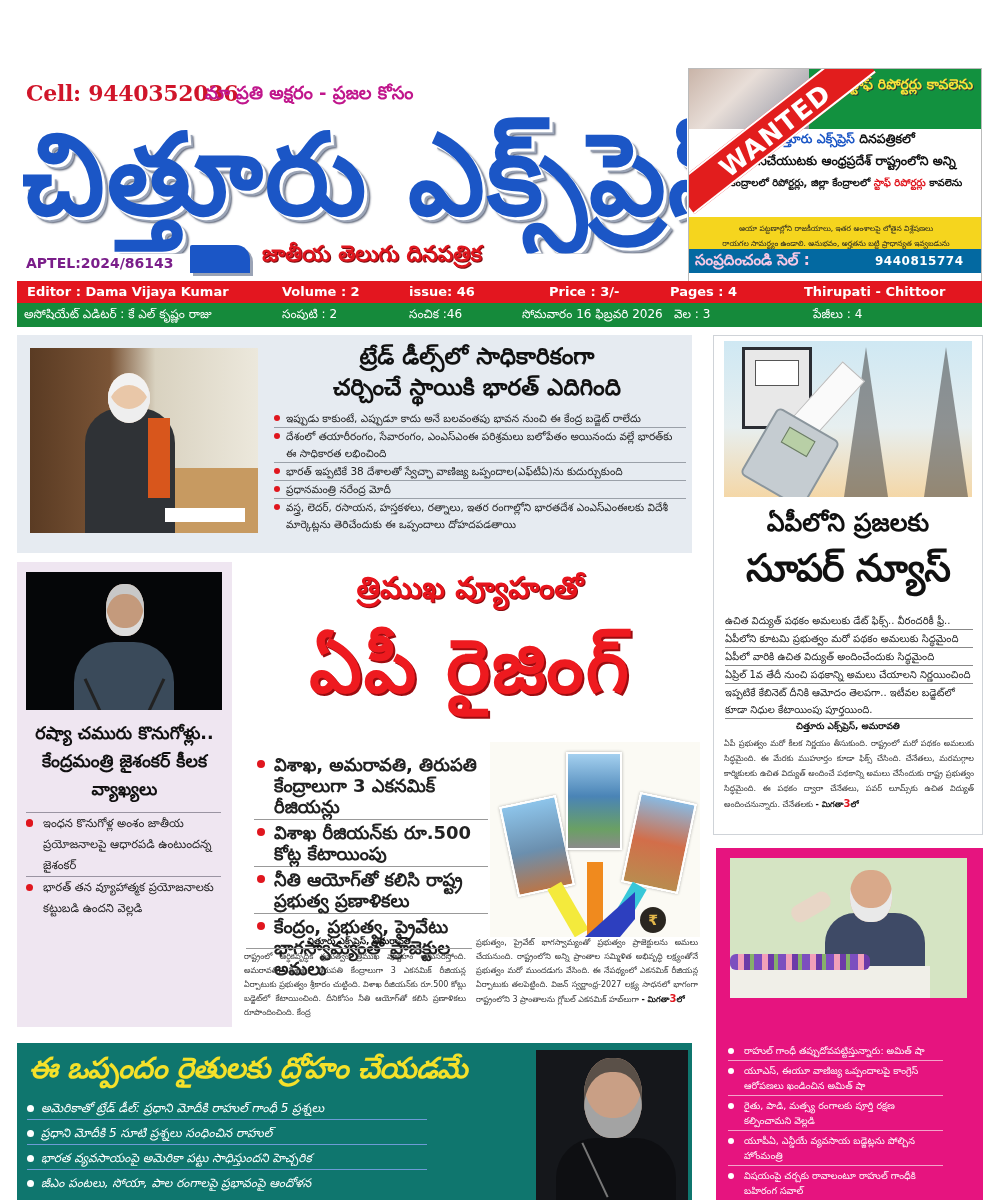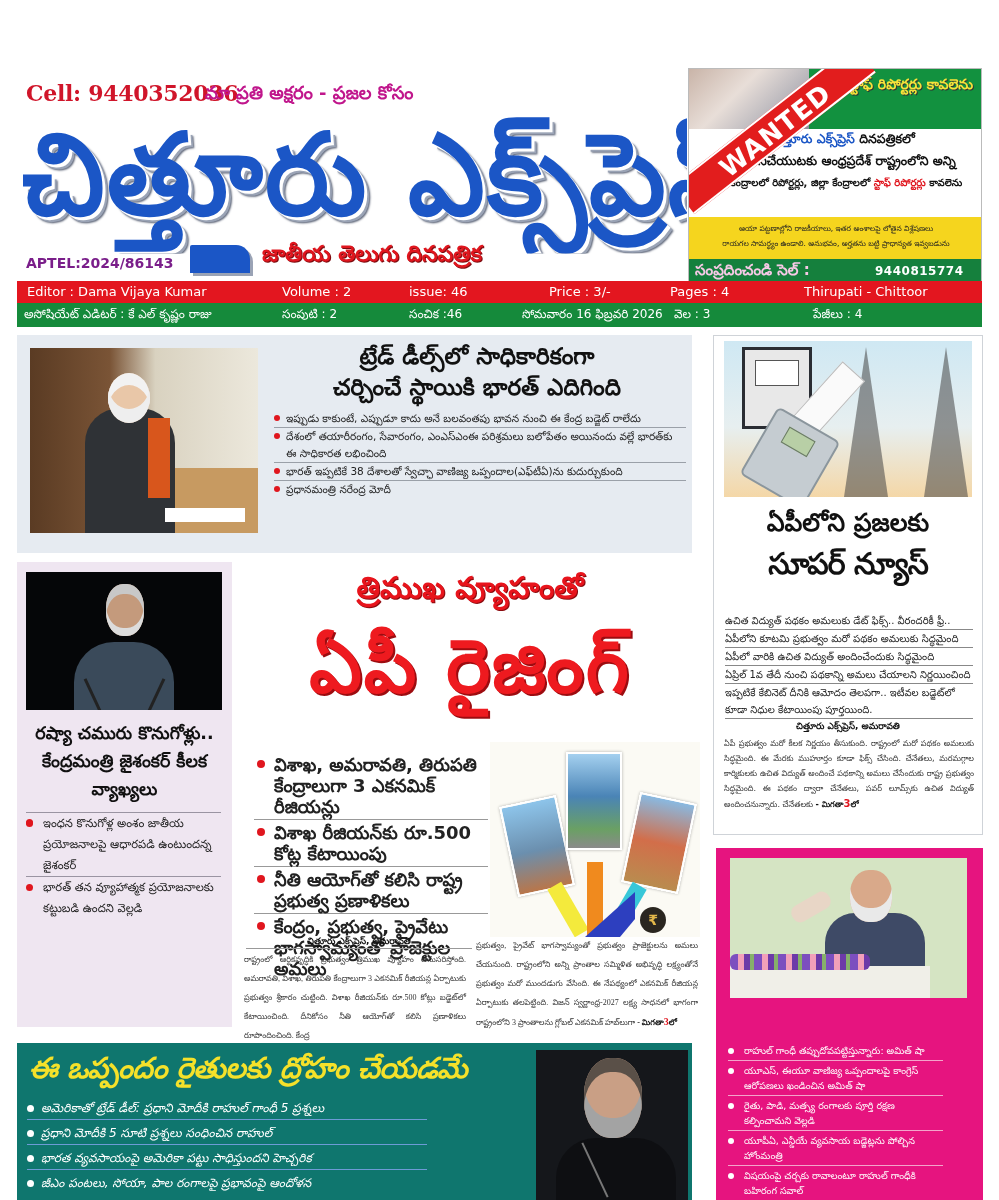--- a/index.html
+++ b/index.html
@@ -23,28 +23,28 @@
   .ad-green-text { position: absolute; left: 150px; top: 4px; width: 144px; text-align: center; font-size: 14px; font-weight: bold; color: #f6e43a; line-height: 22px; text-shadow: 1px 1px 0 #333; }
   .ad-wanted { position: absolute; left: -30px; top: 42px; width: 230px; height: 36px; background: #e21d1d; transform: rotate(-38deg); color: #fff; font-weight: 900; font-size: 26px; text-align: center; line-height: 36px; letter-spacing: 1px; border-top: 2px solid #fff; border-bottom: 2px solid #fff; }
   .ad-body { position: absolute; left: 0; top: 60px; width: 294px; height: 88px; }
   .ad-line1 { position: absolute; left: 84px; top: 2px; font-size: 12.5px; font-weight: bold; color: #111; white-space: nowrap; }
   .ad-line1 .brand { color: #1b56c6; }
   .ad-line2 { position: absolute; left: 60px; top: 24px; font-size: 12.5px; font-weight: bold; color: #111; white-space: nowrap; }
   .ad-line3 { position: absolute; left: 8px; top: 48px; font-size: 10px; font-weight: bold; color: #111; white-space: nowrap; }
   .ad-line3 .hl { color: #e0161e; }
   .ad-yellow { position: absolute; left: 0; top: 148px; width: 294px; height: 42px; background: #f5d51e; }
   .ad-yellow div { font-size: 7.5px; color: #222; text-align: center; line-height: 15px; padding-top: 4px; white-space: nowrap; }
-  .ad-purple { position: absolute; left: 0; top: 190px; width: 294px; height: 24px; background: #15803d; }
+  .ad-purple { position: absolute; left: 0; top: 180px; width: 294px; height: 24px; background: #0369a1; }
   .ad-contact { position: absolute; left: 6px; top: 2px; font-size: 15px; font-weight: bold; color: #f7c9e6; }
   .ad-phone { position: absolute; left: 186px; top: 5px; font-size: 12px; font-weight: bold; color: #fff; letter-spacing: 0.5px; }
 
   
   .bar-red { position: absolute; left: 17px; top: 281px; width: 965px; height: 22px; background: #e3161f; }
   .bar-green { position: absolute; left: 17px; top: 303px; width: 965px; height: 24px; background: #158a3b; }
-  .bar-red span { position: absolute; top: 3px; color: #fff; font-weight: normal; font-size: 13px; white-space: nowrap; }
+  .bar-red span { position: absolute; top: 3px; color: #fff; font-weight: bold; font-size: 13px; white-space: nowrap; }
   .bar-green span { position: absolute; top: 4px; color: #fff; font-size: 12px; white-space: nowrap; }
 
   
   .top-story { position: absolute; left: 17px; top: 335px; width: 675px; height: 218px; background: #e6ebf1; }
   .modi-photo { position: absolute; left: 13px; top: 13px; width: 228px; height: 185px; overflow: hidden;
                 background: linear-gradient(90deg, #5a3b23 0%, #7a5436 35%, #d9d2c0 55%, #ece8dc 100%); }
   .modi-photo .desk { position: absolute; left: 70px; top: 120px; width: 170px; height: 70px; background: #c79a61; transform: skewX(-20deg); }
   .modi-photo .body { position: absolute; left: 55px; top: 60px; width: 90px; height: 125px; background: #2f3236; border-radius: 35px 35px 0 0; }
   .modi-photo .scarf { position: absolute; left: 118px; top: 70px; width: 22px; height: 80px; background: #d8561c; }
   .modi-photo .head { position: absolute; left: 78px; top: 25px; width: 42px; height: 50px; background: #e9c7a8; border-radius: 50%; box-shadow: inset 0 -14px 0 #eeeeee, inset 0 12px 0 #f2f2f2; }
@@ -61,21 +61,21 @@
   .power-photo { position: absolute; left: 10px; top: 5px; width: 248px; height: 156px; overflow: hidden;
                  background: linear-gradient(180deg, #cfe8f3 0%, #e7eff0 55%, #f4d7a7 100%); }
   .power-photo .meter { position: absolute; left: 18px; top: 6px; width: 70px; height: 82px; background: #e8e8e8; border: 3px solid #2a2d33; }
   .power-photo .meter .screen { position: absolute; left: 10px; top: 10px; width: 44px; height: 26px; background: #fff; border: 1px solid #555; }
   .power-photo .device { position: absolute; left: 30px; top: 78px; width: 72px; height: 78px; background: #c5ccd1; transform: rotate(30deg); border-radius: 6px; border: 2px solid #8b969d; }
   .power-photo .device .lcd { position: absolute; left: 18px; top: 10px; width: 30px; height: 18px; background: #b8cfa6; border: 1px solid #6a7a66; }
   .power-photo .receipt { position: absolute; left: 88px; top: 20px; width: 30px; height: 80px; background: #fafafa; transform: rotate(42deg); border: 1px solid #bbb; }
   .power-photo .tower { position: absolute; bottom: 0; width: 0; height: 0; border-left: 22px solid transparent; border-right: 22px solid transparent; border-bottom: 150px solid rgba(70,70,70,0.55); }
   .power-photo .t1 { left: 120px; } .power-photo .t2 { left: 200px; }
   .power-head1 { position: absolute; left: 0; top: 172px; width: 268px; text-align: center; font-size: 25px; font-weight: bold; color: #111; }
-  .power-head2 { position: absolute; left: 0; top: 210px; width: 268px; text-align: center; font-size: 30px; font-weight: 900; color: #111; letter-spacing: -1px; }
+  .power-head2 { position: absolute; left: 0; top: 210px; width: 268px; text-align: center; font-size: 38px; font-weight: 900; color: #111; letter-spacing: -1px; }
   .power-bullets { position: absolute; left: 11px; top: 276px; width: 248px; }
   .power-bullets li { font-size: 10px; line-height: 17px; color: #222; border-bottom: 1px solid #888; }
   .power-bullets li:last-child { border-bottom: 1px solid #888; }
   .power-dateline { position: absolute; left: 0; top: 385px; width: 268px; text-align: center; font-size: 9px; font-weight: bold; }
   .power-body { position: absolute; left: 10px; top: 400px; width: 250px; font-size: 8px; line-height: 15px; color: #333; text-align: justify; }
   .more { color: #111; font-weight: bold; font-size: 8px; }
   .more b { color: #e0161e; font-size: 10px; }
 
   
   .jai { position: absolute; left: 17px; top: 562px; width: 215px; height: 465px; background: #efe6f1; }
@@ -103,21 +103,21 @@
   .main-graphic .c1 { left: 18px; top: 58px; background: linear-gradient(180deg, #8dc4ea 0%, #6b8fae 55%, #b9764a 100%); transform: rotate(-12deg); }
   .main-graphic .c2 { left: 76px; top: 10px; width: 56px; height: 98px; background: linear-gradient(180deg, #a4d0ef 0%, #4a84b6 45%, #6aa064 80%, #8a8a8a 100%); }
   .main-graphic .c3 { left: 140px; top: 55px; background: linear-gradient(180deg, #89b9e1 0%, #d26e4a 50%, #b98c4f 100%); transform: rotate(12deg); }
   .main-graphic .arrow { position: absolute; width: 16px; }
   .main-graphic .a1 { left: 70px; top: 140px; height: 55px; background: #f4ea3c; transform: rotate(-30deg); }
   .main-graphic .a2 { left: 97px; top: 120px; height: 75px; background: #f08a1e; }
   .main-graphic .a3 { left: 128px; top: 140px; height: 55px; background: #38c7d8; transform: rotate(30deg); }
   .main-graphic .map { position: absolute; left: 95px; top: 150px; width: 50px; height: 45px; background: #2d3fbf; clip-path: polygon(100% 0, 60% 40%, 30% 70%, 0 100%, 70% 100%, 100% 60%); }
   .main-graphic .coin { position: absolute; left: 150px; top: 165px; width: 26px; height: 26px; border-radius: 50%; background: #2a2620; color: #e2b74a; font-size: 14px; text-align: center; line-height: 26px; font-weight: bold; }
   .main-dateline { position: absolute; left: 6px; top: 374px; width: 226px; text-align: center; font-size: 9px; font-weight: bold; border-bottom: 1px solid #999; }
-  .main-body { position: absolute; top: 388px; width: 222px; font-size: 8px; line-height: 19px; color: #333; text-align: justify; font-family: Liberation Serif, serif; }
+  .main-body { position: absolute; top: 388px; width: 222px; font-size: 8px; line-height: 14px; color: #333; text-align: justify; }
   .main-body.b1 { left: 4px; } .main-body.b2 { left: 236px; top: 374px; }
 
   
   .shah { position: absolute; left: 716px; top: 848px; width: 267px; height: 352px; background: #e6147f; }
   .shah-photo { position: absolute; left: 14px; top: 10px; width: 237px; height: 140px; background: #d5e4c3; overflow: hidden; }
   .shah-photo .body { position: absolute; left: 95px; top: 55px; width: 100px; height: 90px; background: #3e4a66; border-radius: 30px 30px 0 0; }
   .shah-photo .head { position: absolute; left: 120px; top: 12px; width: 42px; height: 52px; background: #d9a98a; border-radius: 45%; box-shadow: inset 0 -14px 0 #e9e9e9; }
   .shah-photo .arm { position: absolute; left: 60px; top: 40px; width: 42px; height: 18px; background: #e8d6c6; transform: rotate(-30deg); border-radius: 8px; }
   .shah-photo .podium { position: absolute; left: 0; top: 108px; width: 200px; height: 40px; background: #f0efe8; }
   .shah-photo .flowers { position: absolute; left: 0; top: 96px; width: 140px; height: 16px; background: repeating-linear-gradient(90deg, #7c4fbf 0 8px, #f2a0b9 8px 14px, #6c3aa8 14px 20px, #86b06a 20px 24px); border-radius: 6px; }
@@ -198,20 +198,21 @@
   </div>
   <h2 class="top-head">
     <div>ట్రేడ్ డీల్స్‌లో సాధికారికంగా</div>
     <div>చర్చించే స్థాయికి భారత్ ఎదిగింది</div>
   </h2>
   <ul class="bullets top-bullets">
     <li><span class="dot"></span><span>ఇప్పుడు కాకుంటే, ఎప్పుడూ కాదు అనే బలవంతపు భావన నుంచి ఈ కేంద్ర బడ్జెట్ రాలేదు</span></li>
     <li><span class="dot"></span><span>దేశంలో తయారీరంగం, సేవారంగం, ఎంఎస్ఎంఈ పరిశ్రమలు బలోపేతం అయినందు వల్లే భారత్‌కు ఈ సాధికారత లభించింది</span></li>
     <li><span class="dot"></span><span>భారత్ ఇప్పటికే 38 దేశాలతో స్వేచ్ఛా వాణిజ్య ఒప్పందాల(ఎఫ్‌టీఏ)ను కుదుర్చుకుంది</span></li>
     <li><span class="dot"></span><span>ప్రధానమంత్రి నరేంద్ర మోదీ</span></li>
+    <li><span class="dot"></span><span>వస్త్ర, లెదర్, రసాయన, హస్తకళలు, రత్నాలు, ఇతర రంగాల్లోని భారతదేశ ఎంఎస్ఎంఈలకు విదేశీ మార్కెట్లను తెరిచేందుకు ఈ ఒప్పందాలు దోహదపడతాయి</span></li>
   </ul>
 </article>
 
 <article class="power">
   <div class="power-photo">
     <div class="tower t1"></div>
       <div class="tower t2"></div>
     <div class="meter">
         <div class="screen"></div>
       </div>

